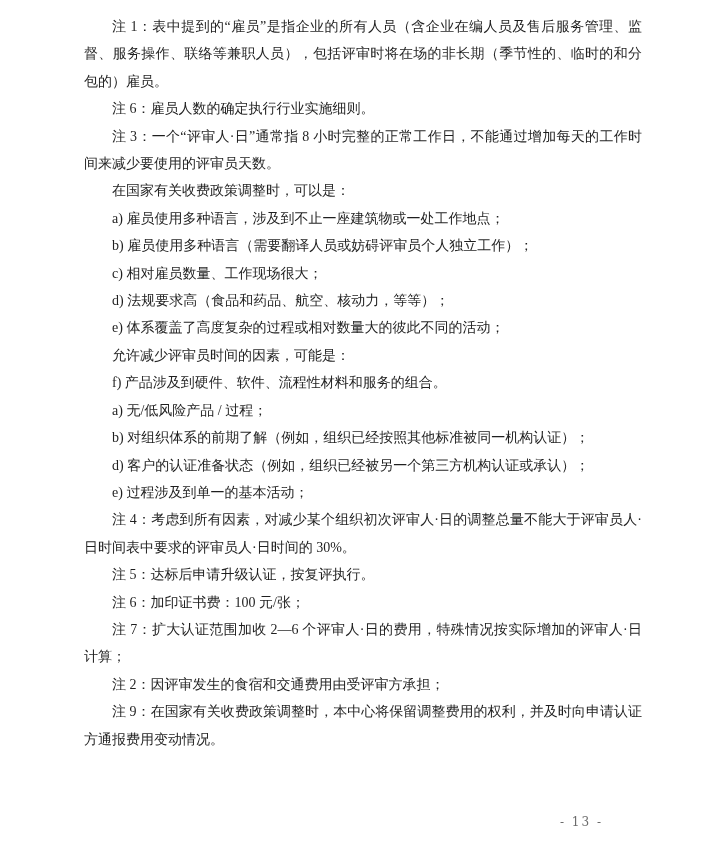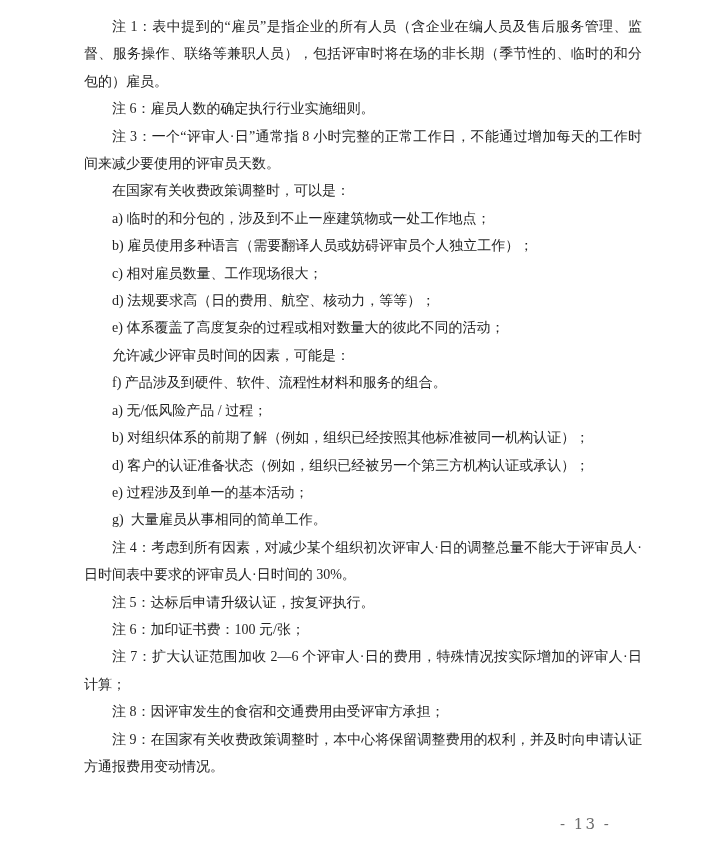--- a/index.html
+++ b/index.html
@@ -35,47 +35,46 @@
   .para {
     margin: 0;
     text-indent: 2em;
     white-space: pre-wrap;
   }
   .footer {
     position: absolute;
     top: 815px;
     left: 560px;
     color: #6b6b6b;
-    font-size: 15px;
+    font-size: 12px;
     letter-spacing: 2px;
     font-family: "DejaVu Serif", "Liberation Serif", serif;
   }
 </style>
 </head>
 <body>
 
 <div class="page">
   <div class="content">
     <p class="para">注 1：表中提到的“雇员”是指企业的所有人员（含企业在编人员及售后服务管理、监督、服务操作、联络等兼职人员），包括评审时将在场的非长期（季节性的、临时的和分包的）雇员。</p>
     <p class="para">注 6：雇员人数的确定执行行业实施细则。</p>
     <p class="para">注 3：一个“评审人·日”通常指 8 小时完整的正常工作日，不能通过增加每天的工作时间来减少要使用的评审员天数。</p>
     <p class="para">在国家有关收费政策调整时，可以是：</p>
-    <p class="para">a) 临时的和分包的，涉及到不止一座建筑物或一处工作地点；</p>
+    <p class="para">a) 雇员使用多种语言，涉及到不止一座建筑物或一处工作地点；</p>
     <p class="para">b) 雇员使用多种语言（需要翻译人员或妨碍评审员个人独立工作）；</p>
     <p class="para">c) 相对雇员数量、工作现场很大；</p>
-    <p class="para">d) 法规要求高（日的费用、航空、核动力，等等）；</p>
+    <p class="para">d) 法规要求高（食品和药品、航空、核动力，等等）；</p>
     <p class="para">e) 体系覆盖了高度复杂的过程或相对数量大的彼此不同的活动；</p>
     <p class="para">允许减少评审员时间的因素，可能是：</p>
     <p class="para">f) 产品涉及到硬件、软件、流程性材料和服务的组合。</p>
     <p class="para">a) 无/低风险产品 / 过程；</p>
     <p class="para">b) 对组织体系的前期了解（例如，组织已经按照其他标准被同一机构认证）；</p>
     <p class="para">d) 客户的认证准备状态（例如，组织已经被另一个第三方机构认证或承认）；</p>
     <p class="para">e) 过程涉及到单一的基本活动；</p>
-    <p class="para">g)  大量雇员从事相同的简单工作。</p>
     <p class="para">注 4：考虑到所有因素，对减少某个组织初次评审人·日的调整总量不能大于评审员人·日时间表中要求的评审员人·日时间的 30%。</p>
     <p class="para">注 5：达标后申请升级认证，按复评执行。</p>
     <p class="para">注 6：加印证书费：100 元/张；</p>
     <p class="para">注 7：扩大认证范围加收 2—6 个评审人·日的费用，特殊情况按实际增加的评审人·日计算；</p>
-    <p class="para">注 8：因评审发生的食宿和交通费用由受评审方承担；</p>
+    <p class="para">注 2：因评审发生的食宿和交通费用由受评审方承担；</p>
     <p class="para">注 9：在国家有关收费政策调整时，本中心将保留调整费用的权利，并及时向申请认证方通报费用变动情况。</p>
   </div>
   <div class="footer">- 13 -</div>
 </div>
 
 </body></html>

